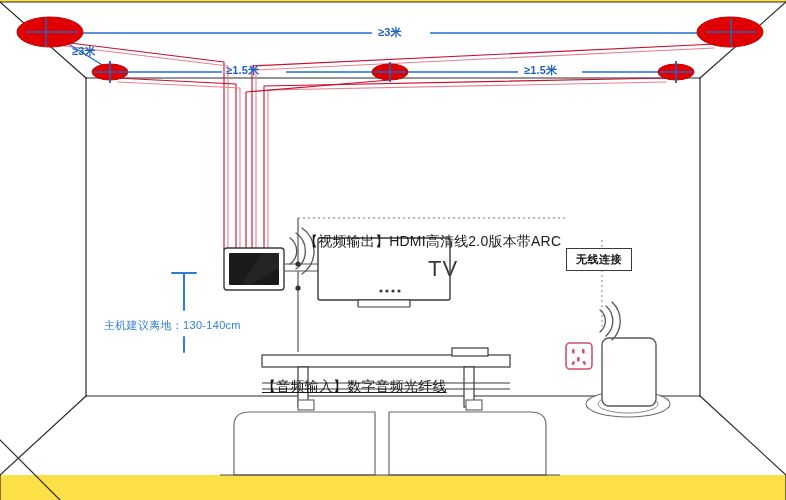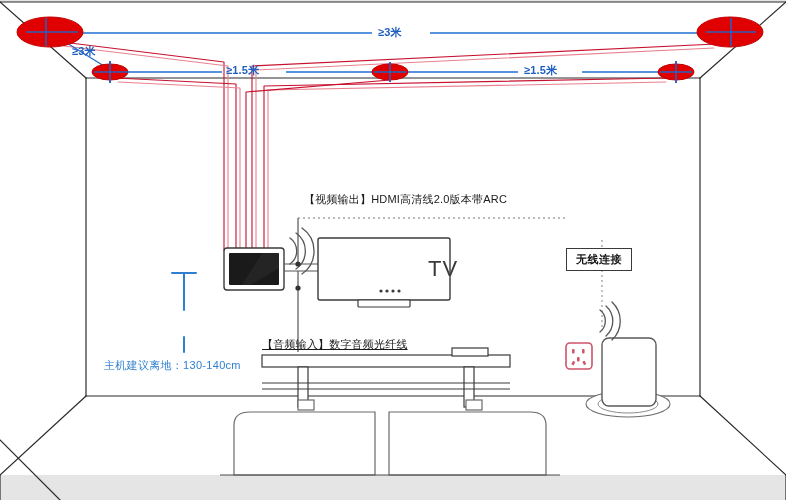--- a/index.html
+++ b/index.html
@@ -8,21 +8,21 @@
     padding: 0;
     background: #ffffff;
   }
   body {
     font-family: "Liberation Sans", sans-serif;
   }
   #stage {
     position: relative;
     width: 786px;
     height: 500px;
-    background: #e5e5e5;
+    background: #fde047;
     overflow: hidden;
   }
   #scene {
     position: absolute;
     left: 0;
     top: 0;
     width: 786px;
     height: 500px;
   }
   .lbl {
@@ -34,26 +34,26 @@
   .lbl-dim {
     color: #1f5fbf;
     font-size: 11px;
     font-weight: bold;
     letter-spacing: 0.2px;
   }
   .lbl-host {
     color: #2f7fd0;
     font-size: 11px;
     letter-spacing: 0.3px;
-    margin-top: 40px;
   }
   .lbl-cable {
     color: #1a1a1a;
-    font-size: 11px;
+    font-size: 14px;
     letter-spacing: 0.2px;
+    margin-top: 40px;
   }
   .lbl-tv {
     color: #3a3a3a;
     font-size: 22px;
     letter-spacing: 1px;
   }
   .box-wireless {
     position: absolute;
     border: 1px solid #3a3a3a;
     background: #ffffff;

